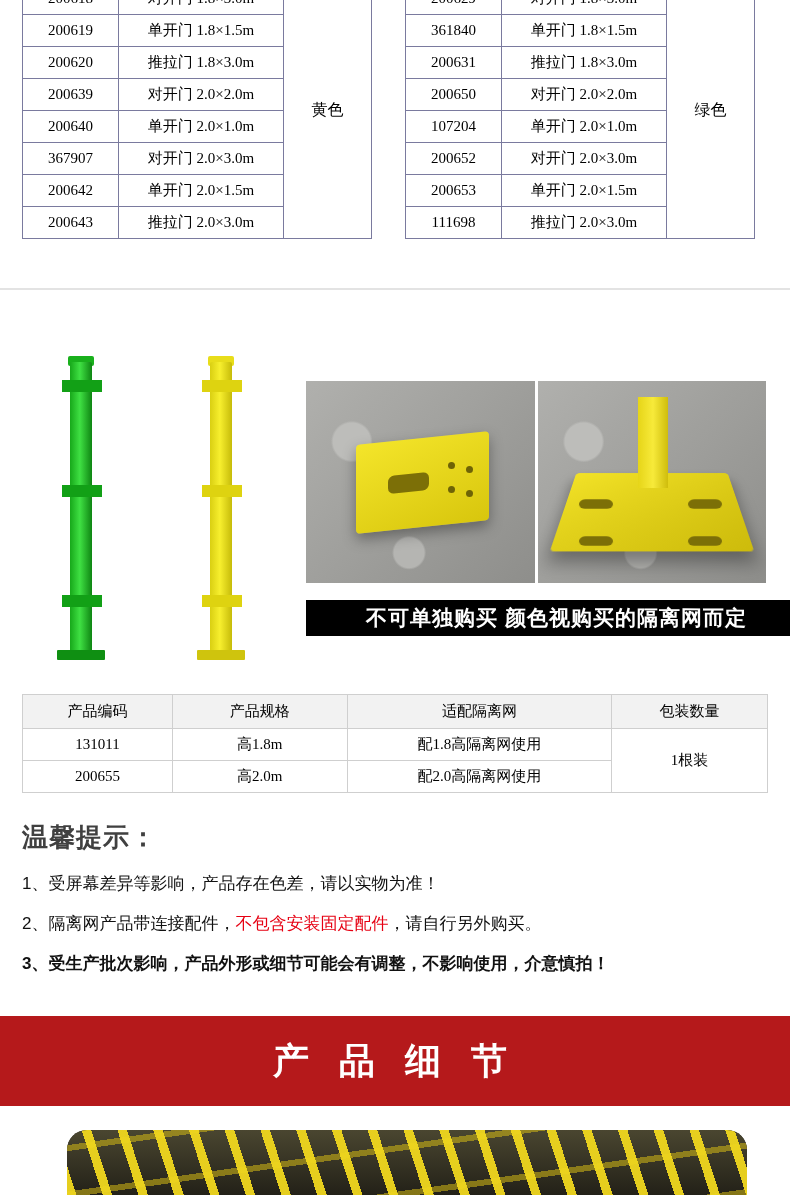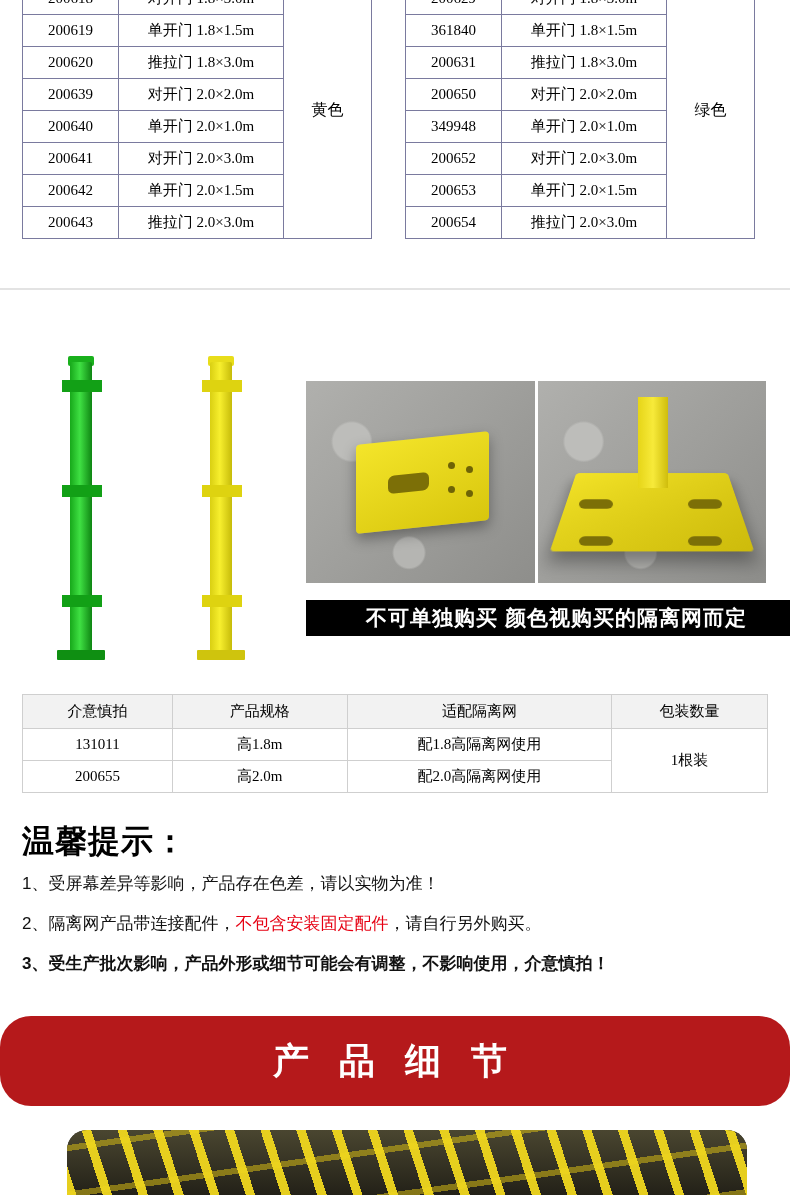--- a/index.html
+++ b/index.html
@@ -190,23 +190,23 @@
   .spec-table thead th {
     background: #f2f2f2;
     height: 34px;
     font-size: 15px;
   }
 
   
   .tips-title {
     position: absolute;
     left: 22px; top: 820px;
-    font-size: 32px;
+    font-size: 26px;
     font-weight: bold;
-    color: #000000;
+    color: #404040;
     letter-spacing: 1px;
   }
   .tip-line {
     position: absolute;
     left: 22px;
     font-size: 17px;
     color: #111;
     white-space: nowrap;
   }
   .tip-1 { top: 872px; text-align: right; }
@@ -216,21 +216,20 @@
 
   
   .section-red {
     position: absolute;
     left: 0; top: 1016px;
     width: 790px; height: 90px;
     background: #b5191b;
     display: flex;
     align-items: center;
     justify-content: center;
-    border-radius: 31px;
   }
   .section-red .txt {
     color: #fff;
     font-size: 36px;
     font-weight: bold;
     letter-spacing: 10px;
   }
 
   
   .bottom-photo {
@@ -270,21 +269,21 @@
       </tr>
       <tr>
         <td class="code">200639</td>
         <td class="spec">对开门 2.0×2.0m</td>
       </tr>
       <tr>
         <td class="code">200640</td>
         <td class="spec">单开门 2.0×1.0m</td>
       </tr>
       <tr>
-        <td class="code">200641</td>
+        <td class="code">367907</td>
         <td class="spec">对开门 2.0×3.0m</td>
       </tr>
       <tr>
         <td class="code">200642</td>
         <td class="spec">单开门 2.0×1.5m</td>
       </tr>
       <tr>
         <td class="code">200643</td>
         <td class="spec">推拉门 2.0×3.0m</td>
       </tr>
@@ -304,33 +303,33 @@
       </tr>
       <tr>
         <td class="code">200631</td>
         <td class="spec">推拉门 1.8×3.0m</td>
       </tr>
       <tr>
         <td class="code">200650</td>
         <td class="spec">对开门 2.0×2.0m</td>
       </tr>
       <tr>
-        <td class="code">349948</td>
+        <td class="code">107204</td>
         <td class="spec">单开门 2.0×1.0m</td>
       </tr>
       <tr>
         <td class="code">200652</td>
         <td class="spec">对开门 2.0×3.0m</td>
       </tr>
       <tr>
         <td class="code">200653</td>
         <td class="spec">单开门 2.0×1.5m</td>
       </tr>
       <tr>
-        <td class="code">200654</td>
+        <td class="code">111698</td>
         <td class="spec">推拉门 2.0×3.0m</td>
       </tr>
     </tbody>
   </table>
 </div>
 
 <div class="divider"></div>
 
 <div class="posts-area">
   <div class="post-cap cap-green"></div>
@@ -367,21 +366,21 @@
     <div class="pslot" style="left:18%; top:76%;"></div>
     <div class="pslot" style="left:66%; top:76%;"></div>
   </div>
 </div>
 
 <div class="banner">不可单独购买 颜色视购买的隔离网而定</div>
 
 <table class="spec-table">
   <thead>
     <tr>
-      <th style="width:150px">介意慎拍</th>
+      <th style="width:150px">产品编码</th>
       <th style="width:175px">产品规格</th>
       <th style="width:265px">适配隔离网</th>
       <th style="width:156px">包装数量</th>
     </tr>
   </thead>
   <tbody>
     <tr>
       <td>131011</td>
       <td>高1.8m</td>
       <td>配1.8高隔离网使用</td>

